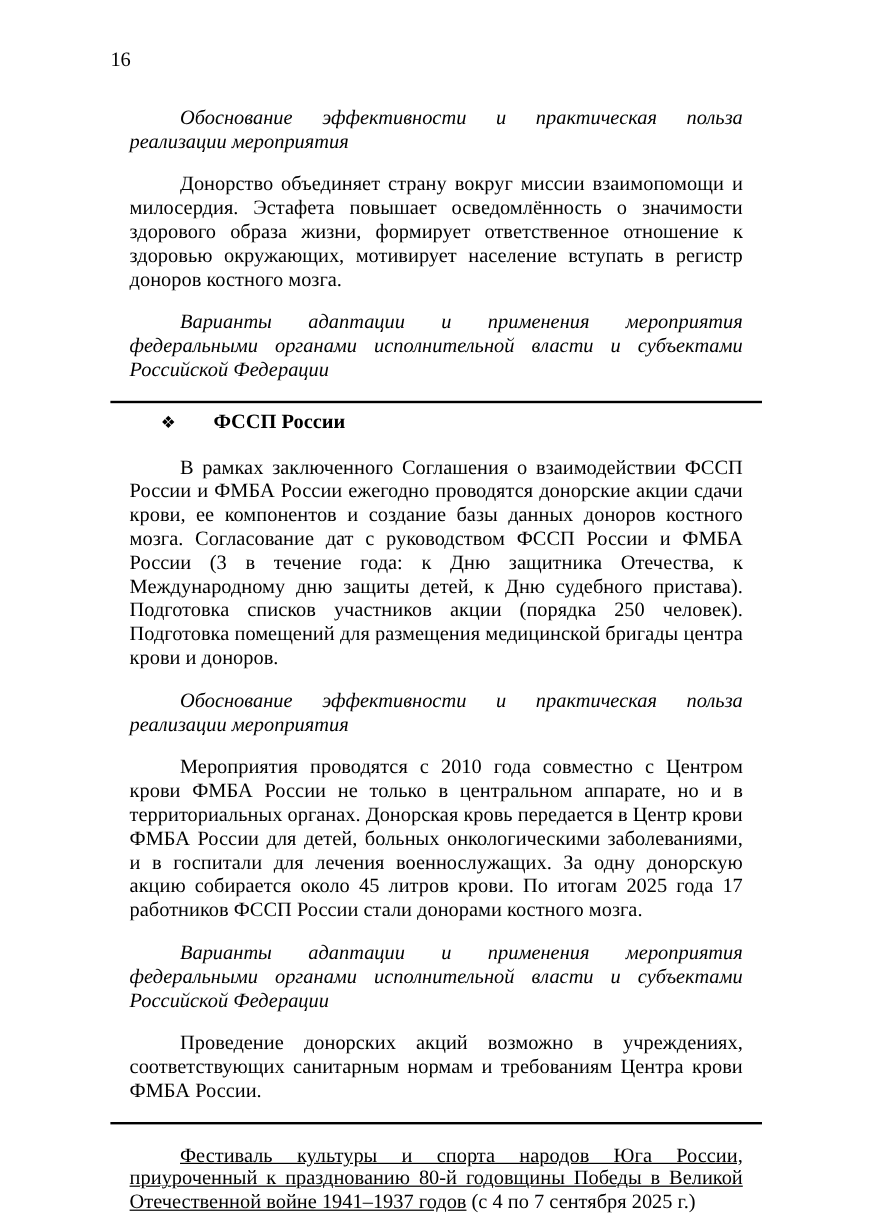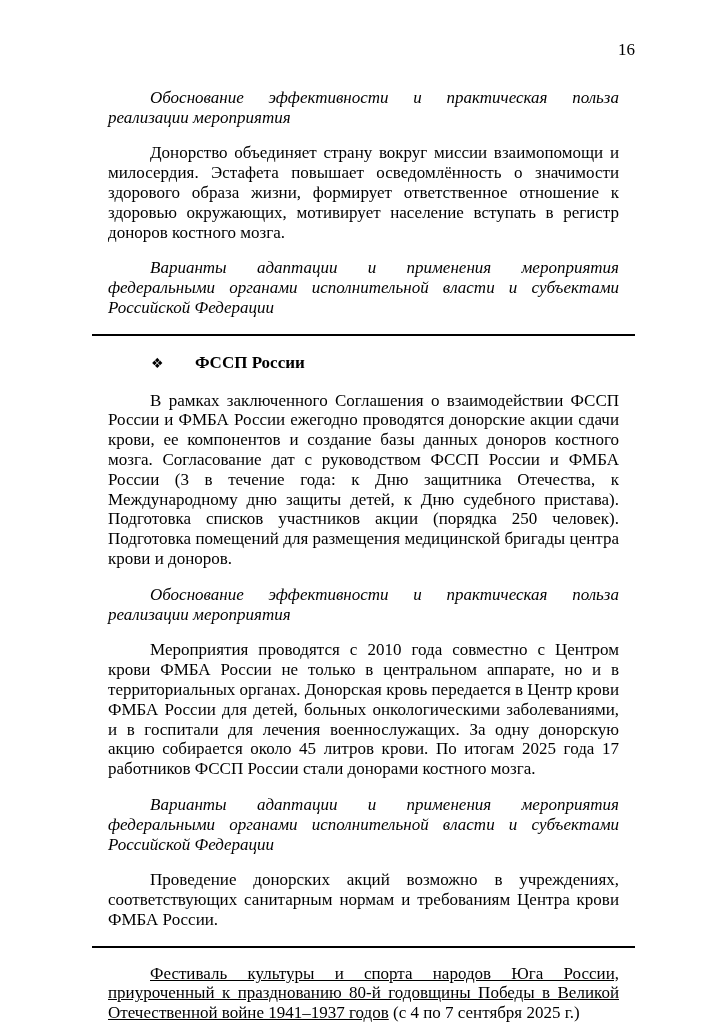--- a/index.html
+++ b/index.html
@@ -10,37 +10,37 @@
     box-sizing: border-box;
     padding: 40px 89px 0 92px;
     background: #ffffff;
     color: #000000;
     font-family: "Liberation Serif", "DejaVu Serif", serif;
     font-size: 17px;
     line-height: 19.8px;
     overflow: hidden;
   }
   .page-number {
-    text-align: right;
+    text-align: left;
     margin: 0 0 28px 0;
   }
   p.para {
     margin: 16px;
     text-align: justify;
     text-indent: 42px;
   }
   p.it { font-style: italic; }
   .u { text-decoration: underline; }
   hr.divider {
     border: none;
     border-top: 2px solid #000000;
     margin: 7px 0 6px 0;
   }
   .sec-heading {
-    margin: 17px;
+    margin: 0;
     font-weight: bold;
     text-align: left;
   }
   .sec-heading .bullet {
     display: inline-block;
     margin-left: 42px;
     width: 44px;
     font-weight: normal;
     font-family: "DejaVu Sans", sans-serif;
     font-size: 14px;

